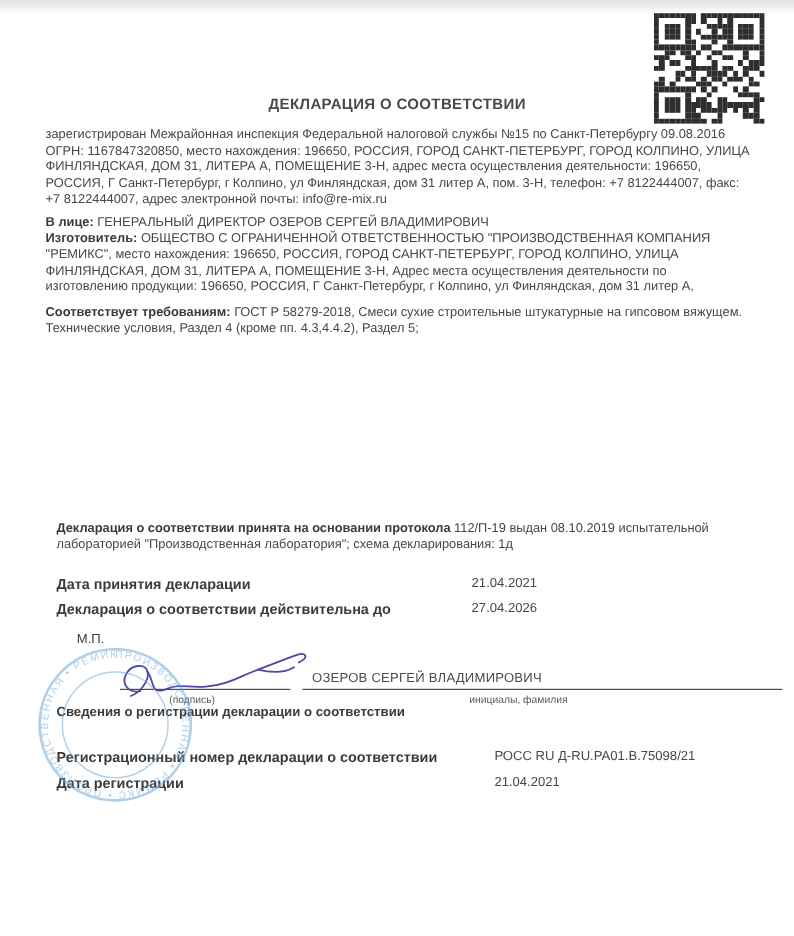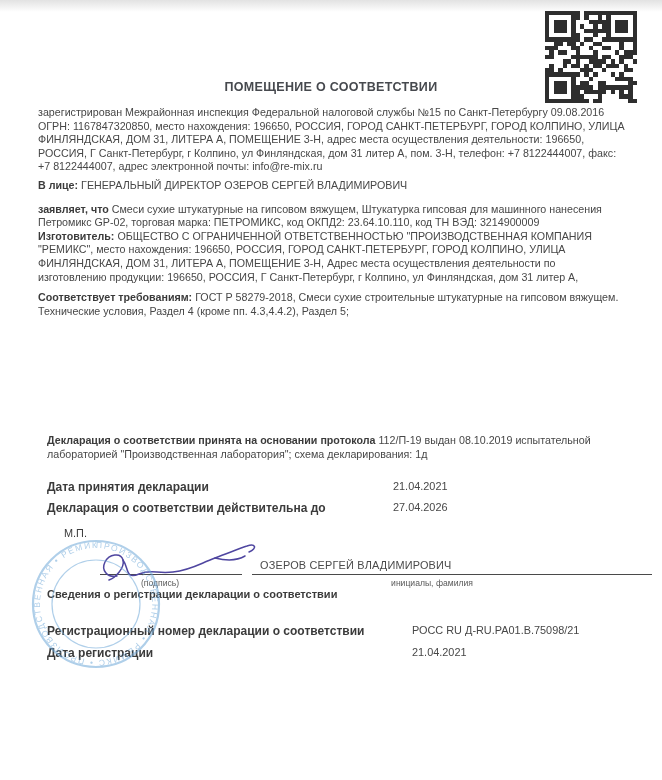--- a/index.html
+++ b/index.html
@@ -511,26 +511,25 @@
     <div></div>
     <div></div>
     <div></div>
     <div></div>
     <div></div>
     <div></div>
     <div class="q"></div>
     <div class="q"></div>
   </div>
 
-<div class="title">ПОМЕЩЕНИЕ О СООТВЕТСТВИИ</div>
+<div class="title">ДЕКЛАРАЦИЯ О СООТВЕТСТВИИ</div>
 
 <div class="flow">
   <div>зарегистрирован Межрайонная инспекция Федеральной налоговой службы №15 по Санкт-Петербургу 09.08.2016 ОГРН: 1167847320850, место нахождения: 196650, РОССИЯ, ГОРОД САНКТ-ПЕТЕРБУРГ, ГОРОД КОЛПИНО, УЛИЦА ФИНЛЯНДСКАЯ, ДОМ 31, ЛИТЕРА А, ПОМЕЩЕНИЕ 3-Н, адрес места осуществления деятельности: 196650, РОССИЯ, Г Санкт-Петербург, г Колпино, ул Финляндская, дом 31 литер А, пом. 3-Н, телефон: +7 8122444007, факс: +7 8122444007, адрес электронной почты: info@re-mix.ru</div>
   <div class="sm-gap"><span class="b">В лице:</span><span> ГЕНЕРАЛЬНЫЙ ДИРЕКТОР ОЗЕРОВ СЕРГЕЙ ВЛАДИМИРОВИЧ</span></div>
-  <div class="grp-gap"><span class="b">заявляет, что</span><span> Смеси сухие штукатурные на гипсовом вяжущем, Штукатурка гипсовая для машинного нанесения Петромикс GP-02, торговая марка: ПЕТРОМИКС, код ОКПД2: 23.64.10.110, код ТН ВЭД: 3214900009</span></div>
   <div><span class="b">Изготовитель:</span><span> ОБЩЕСТВО С ОГРАНИЧЕННОЙ ОТВЕТСТВЕННОСТЬЮ "ПРОИЗВОДСТВЕННАЯ КОМПАНИЯ "РЕМИКС", место нахождения: 196650, РОССИЯ, ГОРОД САНКТ-ПЕТЕРБУРГ, ГОРОД КОЛПИНО, УЛИЦА ФИНЛЯНДСКАЯ, ДОМ 31, ЛИТЕРА А, ПОМЕЩЕНИЕ 3-Н, Адрес места осуществления деятельности по изготовлению продукции: 196650, РОССИЯ, Г Санкт-Петербург, г Колпино, ул Финляндская, дом 31 литер А,</span></div>
   <div class="md-gap"><span class="b">Соответствует требованиям:</span><span> ГОСТ Р 58279-2018, Смеси сухие строительные штукатурные на гипсовом вяжущем. Технические условия, Раздел 4 (кроме пп. 4.3,4.4.2), Раздел 5;</span></div>
 </div>
 
 <div class="basis"><span class="b">Декларация о соответствии принята на основании протокола</span><span> 112/П-19 выдан 08.10.2019 испытательной лабораторией "Производственная лаборатория"; схема декларирования: 1д</span></div>
 
 <div class="row-label" style="top:480px">Дата принятия декларации</div>
 <div class="row-value" style="top:480px">21.04.2021</div>
 <div class="row-label" style="top:501px">Декларация о соответствии действительна до</div>
 <div class="row-value" style="top:501px">27.04.2026</div>

